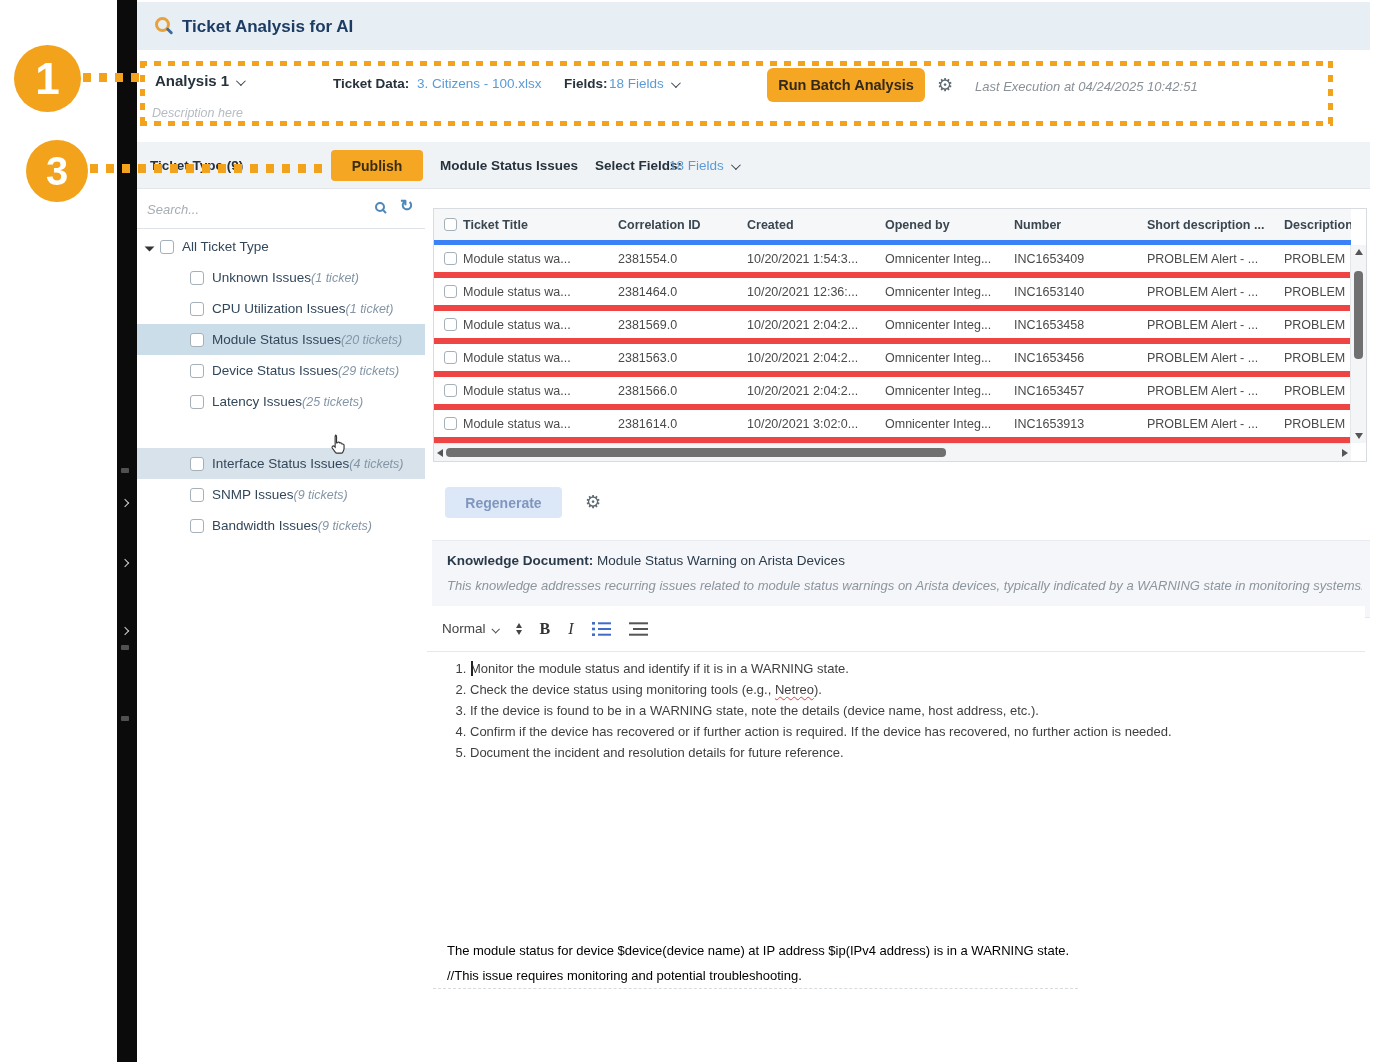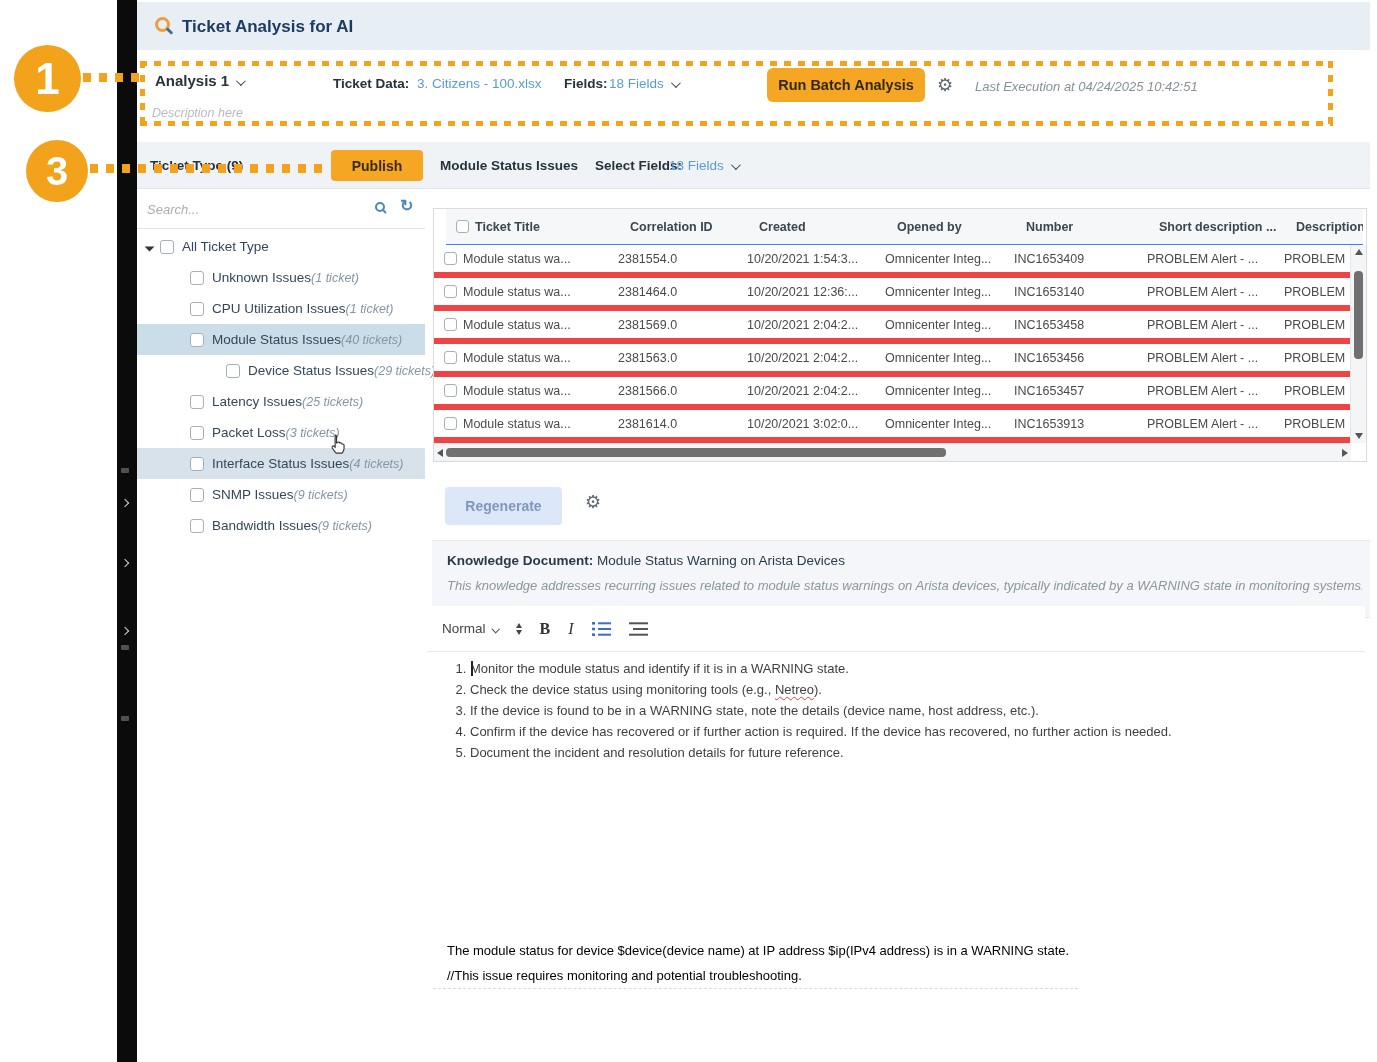--- a/index.html
+++ b/index.html
@@ -55,34 +55,34 @@
   .tree-row.hl1 { background:#CBDDE8; }
   .tree-row.hl2 { background:#D7E2EA; }
   .cb { width:14px; height:14px; border:1.6px solid #A6B0B8; border-radius:3px; background:#fff; flex:0 0 auto; cursor:pointer; }
   .caret { width:0; height:0; border-left:7px solid transparent; border-bottom:7px solid #333; transform:rotate(45deg); margin:0 7px 0 9px; }
   .t-label { font-size:13.5px; color:#33475b; margin-left:8px; white-space:nowrap; }
   .t-count { font-size:12.5px; font-style:italic; color:#8496A6; white-space:nowrap; }
   .ind { margin-left:53px; }
 
   
   .card { left:296px; top:206px; width:934px; height:254px; background:#fff; border:1px solid #D8DCE0; }
-  .thead { position:absolute; left:12px; top:0; width:917px; height:36px; background:#F6F7F9; border-bottom:1px solid #3b82f6; display:grid; grid-template-columns:29px 155px 129px 138px 129px 133px 137px 1fr; align-items:center; font-size:12.5px; font-weight:bold; color:#3a4650; }
+  .thead { position:absolute; left:0; top:0; width:917px; height:36px; background:#F6F7F9; border-bottom:5px solid #3b82f6; display:grid; grid-template-columns:29px 155px 129px 138px 129px 133px 137px 1fr; align-items:center; font-size:12.5px; font-weight:bold; color:#3a4650; }
   .trow { position:absolute; left:0; width:917px; height:33px; border-bottom:6px solid #ef4444; display:grid; grid-template-columns:29px 155px 129px 138px 129px 133px 137px 1fr; align-items:center; font-size:12.5px; color:#4a4a4a; background:#fff; }
   .tcell { white-space:nowrap; overflow:hidden; padding-right:6px; }
   .cb-s { width:13px; height:13px; border:1.5px solid #A6B0B8; border-radius:3px; background:#fff; margin-left:10px; cursor:pointer; }
   .vsb { position:absolute; right:0; top:36px; width:16px; height:198px; background:#F4F5F6; border-left:1px solid #E4E6E8; }
   .vthumb { position:absolute; left:3px; top:26px; width:9px; height:88px; background:#707070; border-radius:4px; }
   .hsb { position:absolute; left:0; bottom:0; width:917px; height:18px; background:#F4F5F6; border-top:1px solid #E4E6E8; }
   .hthumb { position:absolute; left:12px; top:4px; width:500px; height:9px; background:#707070; border-radius:4px; }
   .arr-u { width:0;height:0;border-left:4px solid transparent;border-right:4px solid transparent;border-bottom:6px solid #555; }
   .arr-d { width:0;height:0;border-left:4px solid transparent;border-right:4px solid transparent;border-top:6px solid #555; }
   .arr-l { width:0;height:0;border-top:4px solid transparent;border-bottom:4px solid transparent;border-right:6px solid #555; }
   .arr-r { width:0;height:0;border-top:4px solid transparent;border-bottom:4px solid transparent;border-left:6px solid #555; }
 
-  .regen-btn { left:308px; top:485px; width:117px; height:38px; background:#DCE8F8; border:none; border-radius:4px; font-family:"Liberation Sans",sans-serif; font-size:14px; font-weight:bold; color:#8096BE; cursor:pointer; }
+  .regen-btn { left:308px; top:485px; width:117px; height:31px; background:#DCE8F8; border:none; border-radius:4px; font-family:"Liberation Sans",sans-serif; font-size:14px; font-weight:bold; color:#8096BE; cursor:pointer; }
 
   .band { left:295px; width:938px; background:#F4F6F9; border-top:1px solid #E8EAEE; border-bottom:1px solid #E4E7EA; }
   .kd-band { top:538px; height:78px; }
   .kd-line1 { position:absolute; left:15px; top:12px; font-size:13.5px; color:#2B3A49; white-space:nowrap; }
   .kd-line2 { position:absolute; left:15px; top:37px; width:915px; font-size:13px; font-style:italic; color:#8D959D; white-space:nowrap; overflow:hidden; }
   .ai-band { top:873px; height:52px; }
   .ai-title { position:absolute; left:15px; top:17px; font-size:13.5px; font-weight:bold; color:#2B3A49; }
 
   
   .ed-toolbar { left:290px; top:604px; width:938px; height:46px; background:#fff; border-bottom:1px solid #E6E9EC; display:flex; align-items:center; padding-left:15px; gap:18px; }
@@ -172,36 +172,31 @@
         <span class="t-count">(1 ticket)</span>
     </div>
     <div class="abs tree-row" style="top:291px;">
       <span class="cb ind"></span>
       <span class="t-label">CPU Utilization Issues</span>
         <span class="t-count">(1 ticket)</span>
     </div>
     <div class="abs tree-row hl1" style="top:322px;">
       <span class="cb ind"></span>
       <span class="t-label">Module Status Issues</span>
-        <span class="t-count">(40 tickets)</span>
-    </div>
-    <div class="abs tree-row" style="top:353px;padding-left:36px;">
+        <span class="t-count">(20 tickets)</span>
+    </div>
+    <div class="abs tree-row" style="top:353px;">
       <span class="cb ind"></span>
       <span class="t-label">Device Status Issues</span>
         <span class="t-count">(29 tickets)</span>
     </div>
     <div class="abs tree-row" style="top:384px;">
       <span class="cb ind"></span>
       <span class="t-label">Latency Issues</span>
         <span class="t-count">(25 tickets)</span>
-    </div>
-    <div class="abs tree-row" style="top:415px;">
-      <span class="cb ind"></span>
-      <span class="t-label">Packet Loss</span>
-        <span class="t-count">(3 tickets)</span>
     </div>
     <div class="abs tree-row hl2" style="top:446px;">
       <span class="cb ind"></span>
       <span class="t-label">Interface Status Issues</span>
         <span class="t-count">(4 tickets)</span>
     </div>
     <div class="abs tree-row" style="top:477px;">
       <span class="cb ind"></span>
       <span class="t-label">SNMP Issues</span>
         <span class="t-count">(9 tickets)</span>

